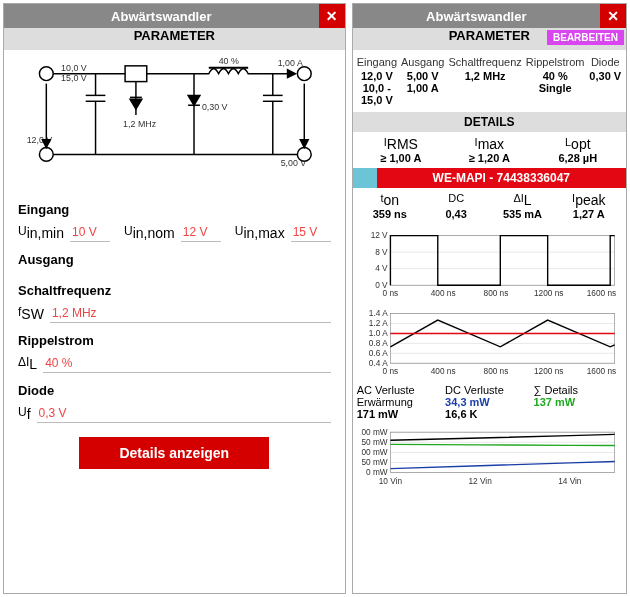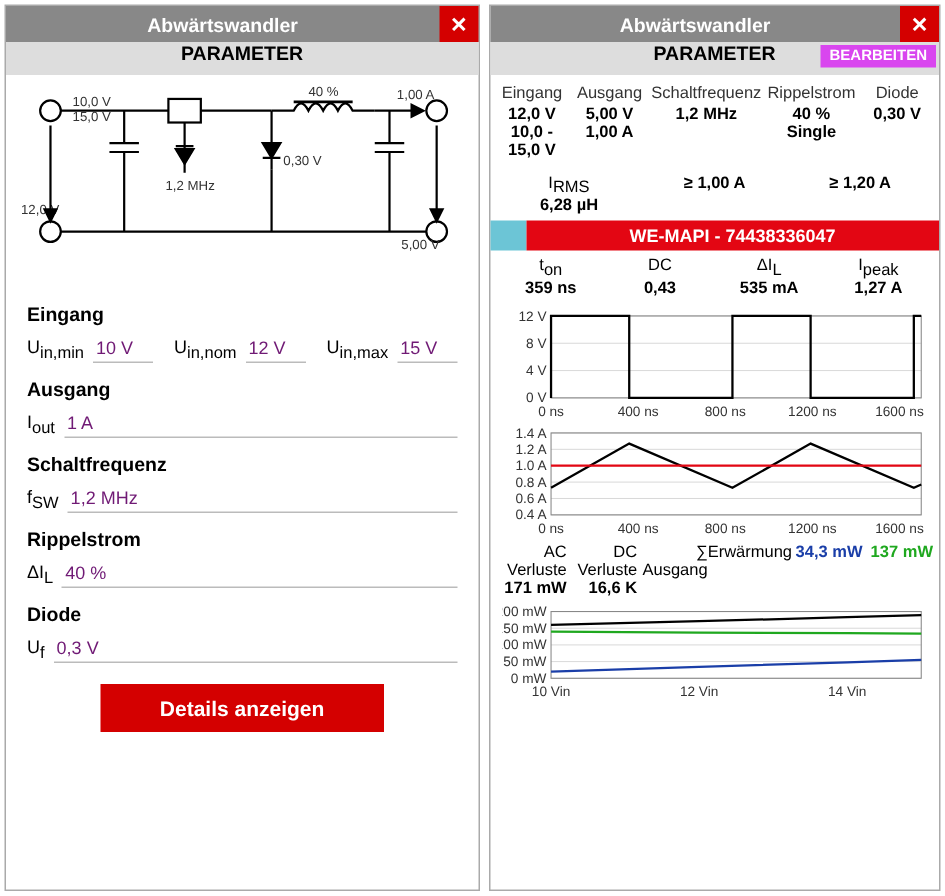--- a/index.html
+++ b/index.html
@@ -10,43 +10,43 @@
   .closebtn { background: #d40000; color: #fff; width: 26px; height: 24px; display: flex; align-items: center; justify-content: center; font-weight: bold; font-size: 14px; cursor: pointer; }
   .subhead { background: #ddd; display: flex; align-items: flex-start; justify-content: center; height: 22px; font-weight: bold; font-size: 13px; position: relative; }
   .editbtn { position: absolute; right: 2px; top: 2px; background: #d946ef; color: #fff; font-size: 10px; font-weight: bold; padding: 2px 6px; cursor: pointer; }
   .schematic { height: 140px; padding: 6px 10px; }
   .schematic svg { width: 100%; height: 100%; }
   .form { padding: 2px 14px 8px 14px; overflow-y: auto; flex: 1; }
   .section-label { font-weight: bold; font-size: 13px; margin: 10px 0 6px 0; }
   .row { display: flex; gap: 14px; margin-bottom: 4px; }
   .field { display: flex; align-items: center; gap: 6px; flex: 1; }
   .field .lbl { font-size: 12px; white-space: nowrap; }
-  .field input { flex: 1; border: none; border-bottom: 1px solid #bbb; padding: 2px 2px; font-size: 12px; color: #701a75; background: transparent; min-width: 0; width: 40px; }
+  .field input { flex: 1; border: none; border-bottom: 1px solid #bbb; padding: 2px 2px; font-size: 12px; color: #ef4444; background: transparent; min-width: 0; width: 40px; }
   .bigbtn { display: block; margin: 14px auto 10px auto; background: #d40000; color: #fff; font-weight: bold; font-size: 14px; padding: 8px 40px; border: none; cursor: pointer; }
   
   .param-grid { display: grid; grid-template-columns: repeat(5,1fr); text-align: center; padding: 6px 4px; gap: 2px 4px; font-size: 11px; }
   .param-grid .h { color: #333; }
   .param-grid .v { font-weight: bold; white-space: pre-line; }
   .details-head { background: #ddd; text-align: center; font-weight: bold; font-size: 12px; padding: 3px 0; }
   .detail-grid3 { display: grid; grid-template-columns: repeat(3,1fr); text-align: center; padding: 4px 4px; font-size: 11px; }
   .detail-grid3 .h { }
   .detail-grid3 .v { font-weight: bold; }
   .partbar { display: flex; align-items: stretch; height: 20px; }
   .partbar .tab { width: 24px; background: #6cc5d6; }
   .partbar .name { flex: 1; background: #e30613; color: #fff; font-weight: bold; text-align: center; font-size: 12px; line-height: 20px; }
   .detail-grid4 { display: grid; grid-template-columns: repeat(4,1fr); text-align: center; padding: 4px 4px 6px 4px; font-size: 11px; }
   .detail-grid4 .v { font-weight: bold; }
   .chart { height: 78px; padding: 2px 8px 2px 8px; }
   .chart svg { width: 100%; height: 100%; }
   .chart.sm { height: 70px; }
-  .loss-grid { display: grid; grid-template-columns: repeat(6,1fr); text-align: right; padding: 2px 4px; font-size: 11px; }
+  .loss-grid { display: grid; grid-template-columns: repeat(3,1fr); text-align: left; padding: 2px 4px; font-size: 11px; }
   .loss-grid .v { font-weight: bold; }
   .loss-grid .ac { color: #1a3ea8; }
   .loss-grid .dc { color: #1fa81f; }
-  sub { font-size: 11px; }
+  sub { font-size: 14px; }
   .axis-text { font-size: 9px; fill: #333; }
 </style>
 </head>
 <body>
 
 <div class="panel">
   <div class="titlebar">
     <div class="title">Abwärtswandler</div>
     <div class="closebtn">
       <span>✕</span>
@@ -128,24 +128,20 @@
           <input value="12 V" style="">
         </div>
       <div class="field">
           <span class="lbl">U<sub>in,max</sub></span>
           <input value="15 V" style="">
         </div>
     </div>
 
     <div class="section-label">Ausgang</div>
     <div class="row">
-      <div class="field">
-          <span class="lbl">I<sub>out</sub></span>
-          <input value="1 A" style="">
-        </div>
     </div>
 
     <div class="section-label">Schaltfrequenz</div>
     <div class="row">
       <div class="field">
           <span class="lbl">f<sub>SW</sub></span>
           <input value="1,2 MHz" style="">
         </div>
     </div>
 
@@ -190,23 +186,26 @@
     <div class="v">12,0 V
 10,0 - 15,0 V</div>
     <div class="v">5,00 V
 1,00 A</div>
     <div class="v">1,2 MHz</div>
     <div class="v">40 %
 Single</div>
     <div class="v">0,30 V</div>
   </div>
 
+  <div class="details-head">DETAILS</div>
 
   <div class="detail-grid3">
     <div class="h">I<sub>RMS</sub></div>
+    <div class="h">I<sub>max</sub></div>
+    <div class="h">L<sub>opt</sub></div>
     <div class="v">≥ 1,00 A</div>
     <div class="v">≥ 1,20 A</div>
     <div class="v">6,28 µH</div>
   </div>
 
   <div class="partbar">
     <div class="tab"></div>
     <div class="name">WE-MAPI - 74438336047</div>
   </div>
 
@@ -257,21 +256,21 @@
         <text x="204.23529411764707" y="70" text-anchor="middle" class="axis-text">1200 ns</text>
         <text x="261.6470588235294" y="70" text-anchor="middle" class="axis-text">1600 ns</text>
         <rect x="32" y="4" width="244" height="54" fill="none" stroke="#888" stroke-width="0.7"></rect>
         <path d="M32,40.18L83.52705882352942,11.019999999999996L151.56,40.18L203.08705882352942,11.019999999999996L271.12,40.18L276,38.019999999999996" fill="none" stroke="#000" stroke-width="1.5"></path>
         <path d="M32,25.599999999999994L276,25.599999999999994" fill="none" stroke="#e30613" stroke-width="1.5"></path>
       </svg></div>
 
   <div class="loss-grid">
     <div class="h">AC Verluste</div>
     <div class="h">DC Verluste</div>
-    <div class="h">∑ Ausgang</div>
+    <div class="h">∑ Details</div>
     <div class="h">Erwärmung</div>
     <div class="v ac">34,3 mW</div>
     <div class="v dc">137 mW</div>
     <div class="v">171 mW</div>
     <div class="v">16,6 K</div>
   </div>
 
   <div class="chart sm" id="chart2"><svg viewBox="0 0 280 62">
         <line x1="32" y1="48" x2="276" y2="48" stroke="#ccc" stroke-width="0.5"></line>
         <text x="29" y="51" text-anchor="end" class="axis-text">0 mW</text>

